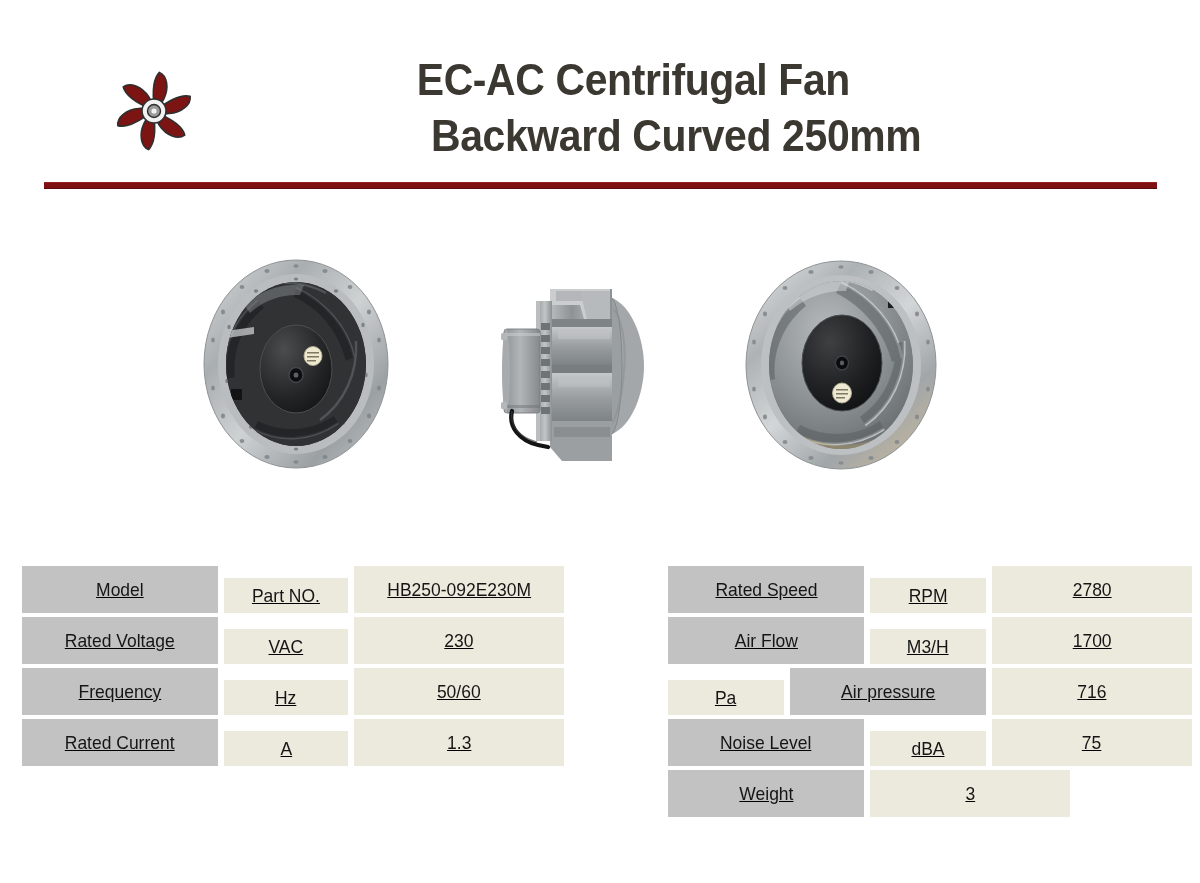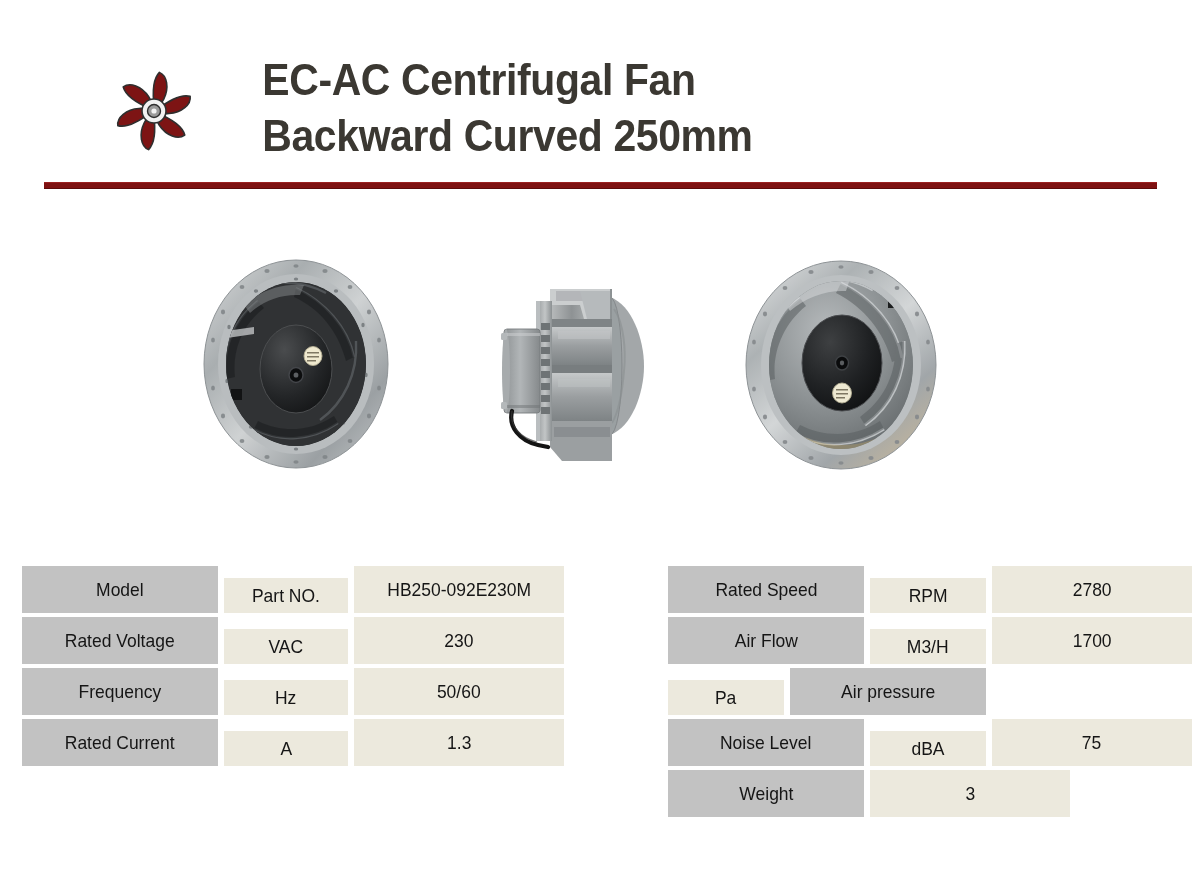--- a/index.html
+++ b/index.html
@@ -9,21 +9,21 @@
     font-family:"Liberation Sans","DejaVu Sans",sans-serif;
     overflow:hidden;position:relative;
   }
   .page{position:absolute;inset:0;}
 
   
   .header{position:absolute;left:0;top:0;width:1200px;height:200px;}
   .logo{position:absolute;left:98px;top:58px;width:112px;height:112px;}
   .title-block{
     position:absolute;left:200px;top:52px;width:890px;
-    text-align:left;
+    text-align:center;
   }
   .title-line{
     display:block;
     font-family:"Liberation Sans","DejaVu Sans",sans-serif;
     font-weight:bold;
     font-size:44px;
     line-height:56px;
     letter-spacing:-0.4px;
     color:#3b3832;
     transform:scaleX(0.93);
@@ -42,21 +42,21 @@
   
   .gallery{position:absolute;left:0;top:255px;width:1200px;height:245px;}
   .shot{position:absolute;}
   .shot-front{left:196px;top:2px;width:200px;height:214px;}
   .shot-side{left:492px;top:6px;width:160px;height:210px;}
   .shot-front2{left:738px;top:4px;width:206px;height:212px;}
   .shot svg{display:block;width:100%;height:100%;}
 
   
   .specs{position:absolute;left:0;top:566px;width:1200px;height:255px;}
-  .spec-table{position:absolute;top:0;display:flex;flex-direction:column;gap:4px;}
+  .spec-table{position:absolute;top:0;display:flex;flex-direction:column;gap:4px;text-decoration:underline;}
   .spec-table.left{left:22px;width:556px;}
   .spec-table.right{left:668px;width:540px;}
   .spec-row{display:flex;gap:6px;height:47px;}
   .cell{
     display:flex;align-items:center;justify-content:center;
     font-size:19px;color:#151515;
     font-family:"Liberation Sans","DejaVu Sans",sans-serif;
     transform-origin:center;
     box-sizing:border-box;
     overflow:hidden;white-space:nowrap;
@@ -438,20 +438,23 @@
             <span>1700</span>
           </div>
       </div>
       <div class="spec-row">
         <div class="cell c-unit">
             <span>Pa</span>
           </div>
         <div class="cell c-label">
             <span>Air pressure</span>
           </div>
+        <div class="cell c-value">
+            <span>716</span>
+          </div>
       </div>
       <div class="spec-row">
         <div class="cell c-label">
             <span>Noise Level</span>
           </div>
         <div class="cell c-unit">
             <span>dBA</span>
           </div>
         <div class="cell c-value">
             <span>75</span>

